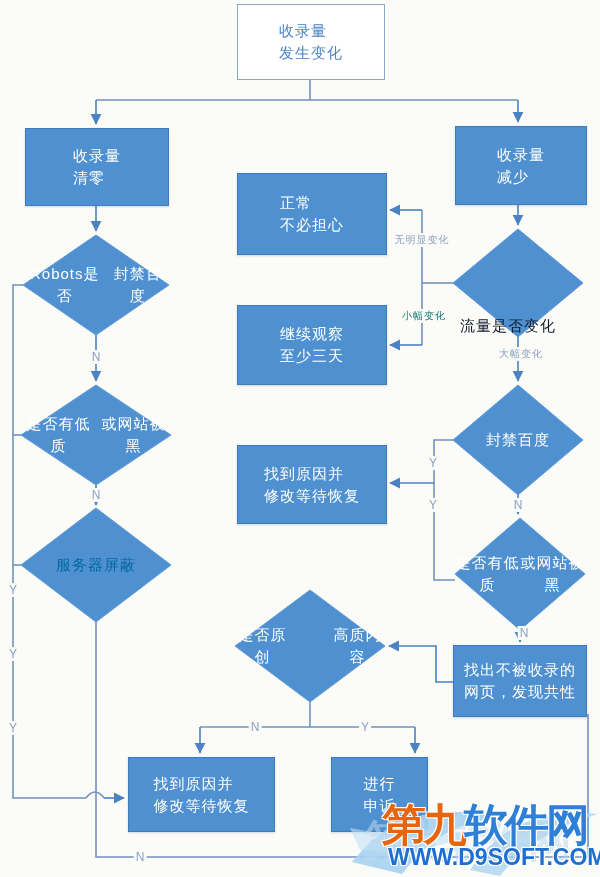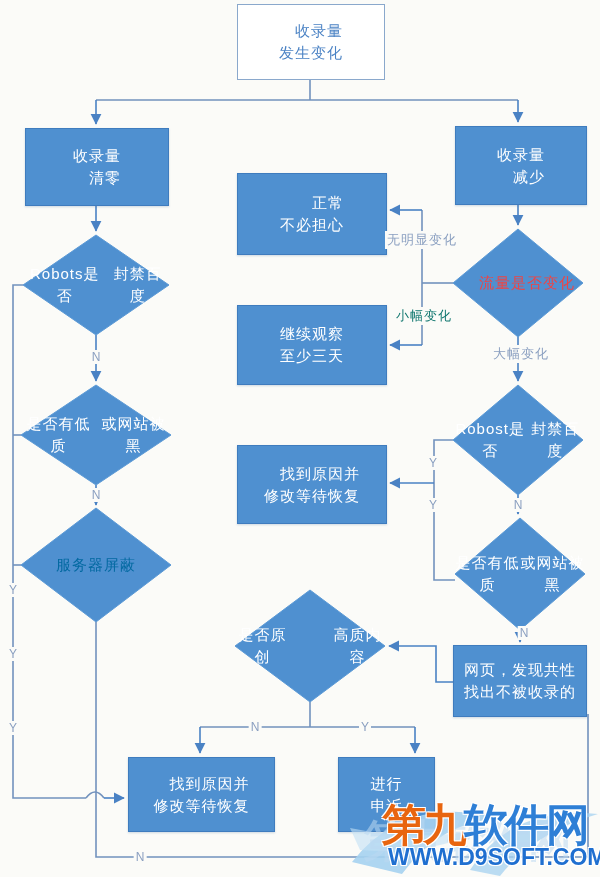--- a/index.html
+++ b/index.html
@@ -1,26 +1,26 @@
 <!DOCTYPE html>
 <html><head>
 <meta charset="utf-8">
 <style>
   html,body{margin:0;padding:0;}
   body{font-family:"Liberation Sans","DejaVu Sans",sans-serif;background:#e9e9e9;}
   #stage{position:relative;width:600px;height:877px;background:#fbfbf8;overflow:hidden;margin:0 auto;}
   #edge-svg{position:absolute;left:0;top:0;width:600px;height:877px;}
   .node{position:absolute;display:flex;align-items:center;justify-content:center;
-        text-align:right;font-size:15px;line-height:1.45;letter-spacing:1px;}
+        text-align:left;font-size:15px;line-height:1.45;letter-spacing:1px;}
   .node.rect{background:#4f90d0;border:1px solid #3f7cbe;color:#ffffff;
         box-shadow:0 1px 2px rgba(70,110,160,.25);}
   .node.rect-outline{background:#ffffff;border:1px solid #8aa8cc;color:#4a82c4;}
   .diamond-text{position:absolute;display:flex;align-items:center;justify-content:center;
         text-align:center;font-size:15px;line-height:1.5;letter-spacing:1px;color:#ffffff;}
-  .edge-label{position:absolute;transform:translate(-50%,-50%);font-size:13px;color:#8a9fc0;
+  .edge-label{position:absolute;transform:translate(-50%,-50%);font-size:10px;color:#8a9fc0;
         background:#fbfbf8;padding:0 2px;white-space:nowrap;letter-spacing:1px;}
   .edge-label.yn{font-size:12px;letter-spacing:0;}
   
   #watermark{position:absolute;left:350px;top:788px;width:250px;height:89px;pointer-events:none;}
   #wm-swoosh{position:absolute;left:0;top:0;}
   .wm-title{position:absolute;left:32px;top:8px;font-size:44px;font-weight:bold;letter-spacing:-3px;
         white-space:nowrap;text-shadow:-1px -1px 0 #fff,1px -1px 0 #fff,-1px 1px 0 #fff,1px 1px 0 #fff;}
   .wm-title.ghost{left:14px;top:24px;color:#bcd9f2;text-shadow:none;opacity:.55;}
   .wm-url{position:absolute;left:38px;top:56px;font-size:23px;font-weight:bold;letter-spacing:0;
         white-space:nowrap;text-shadow:-1px -1px 0 #fff,1px -1px 0 #fff,-1px 1px 0 #fff,1px 1px 0 #fff;}
@@ -114,49 +114,48 @@
         <div>Robots是否</div>
         <div>封禁百度</div>
       </div>
       <div class="diamond-text" style="left: 21px; top: 385px; width: 150px; height: 100px; color: rgb(255, 255, 255);">
         <div>是否有低质</div>
         <div>或网站被黑</div>
       </div>
       <div class="diamond-text" style="left: 21px; top: 508px; width: 150px; height: 114px; color: #0369a1; justify-content: center;">
         <div>服务器屏蔽</div>
       </div>
-      <div class="diamond-text" style="left: 462px; top: 229px; width: 130px; height: 108px; color: #ef4444;">
+      <div class="diamond-text" style="left: 443px; top: 229px; width: 130px; height: 108px; color: #0f172a; align-items: flex-end;">
         <div>流量是</div>
         <div>否变化</div>
       </div>
       <div class="diamond-text" style="left: 453px; top: 385px; width: 130px; height: 110px; color: rgb(255, 255, 255);">
-        <div>Robost是否</div>
         <div>封禁百度</div>
       </div>
       <div class="diamond-text" style="left: 455px; top: 518px; width: 130px; height: 112px; color: rgb(255, 255, 255);">
         <div>是否有低质</div>
         <div>或网站被黑</div>
       </div>
       <div class="diamond-text" style="left: 235px; top: 590px; width: 150px; height: 112px; color: rgb(255, 255, 255); gap: 40px;">
         <div>是否原创</div>
         <div>高质内容</div>
       </div>
       <div class="node rect" style="left: 453px; top: 645px; width: 132px; height: 70px;">
         <div>
+          <div>找出不被收录的</div>
           <div>网页，发现共性</div>
-          <div>找出不被收录的</div>
         </div>
       </div>
       <div class="node rect" style="left: 128px; top: 757px; width: 145px; height: 73px;">
         <div>
           <div>找到原因并</div>
           <div>修改等待恢复</div>
         </div>
       </div>
-      <div class="node rect" style="left: 338px; top: 757px; width: 95px; height: 73px;">
+      <div class="node rect" style="left: 331px; top: 757px; width: 95px; height: 73px;">
         <div>
           <div>进行</div>
           <div>申诉</div>
         </div>
       </div>
     </div>
   <div id="labels">
       <div class="edge-label " style="left: 422px; top: 240px; color: rgb(138, 159, 192);">无明显变化</div>
       <div class="edge-label " style="left: 424px; top: 316px; color: #0f766e;">小幅变化</div>
       <div class="edge-label " style="left: 521px; top: 354px; color: rgb(138, 159, 192);">大幅变化</div>

